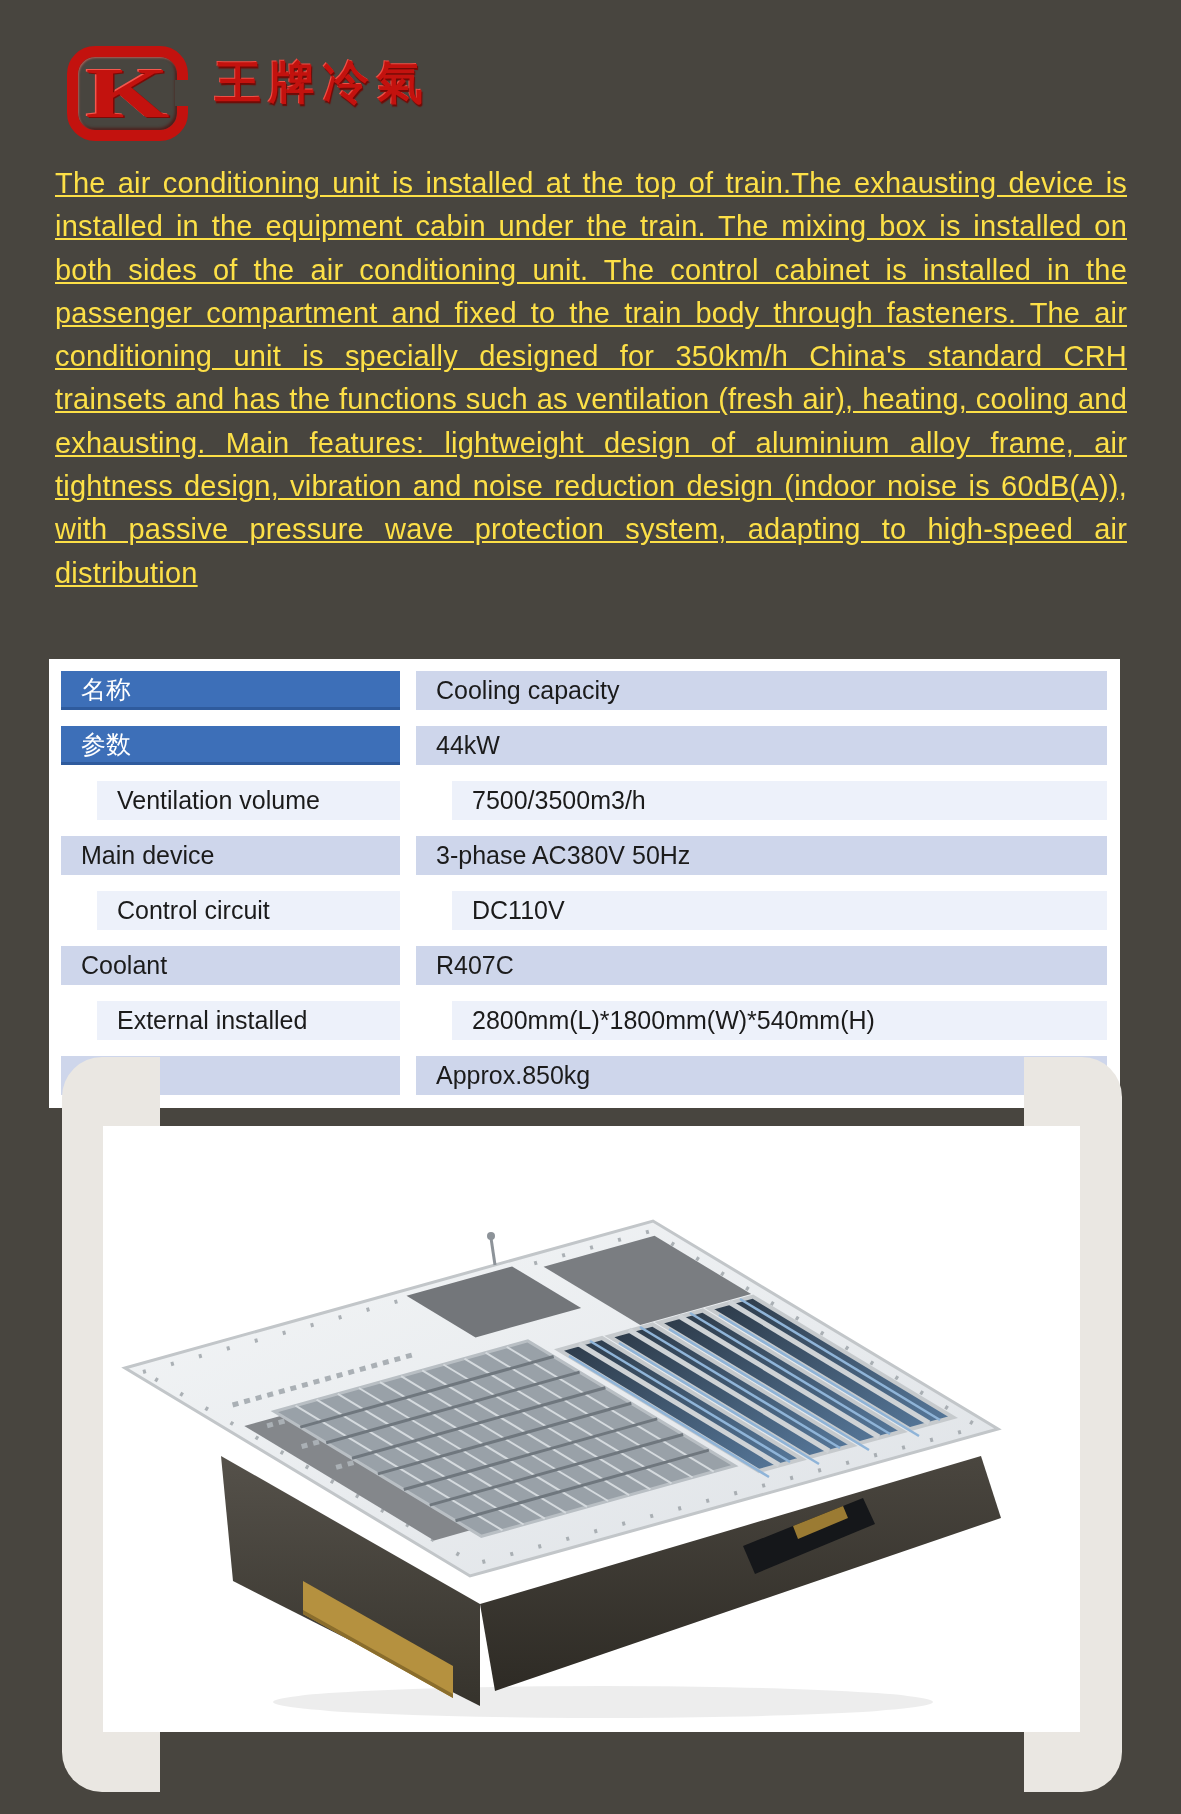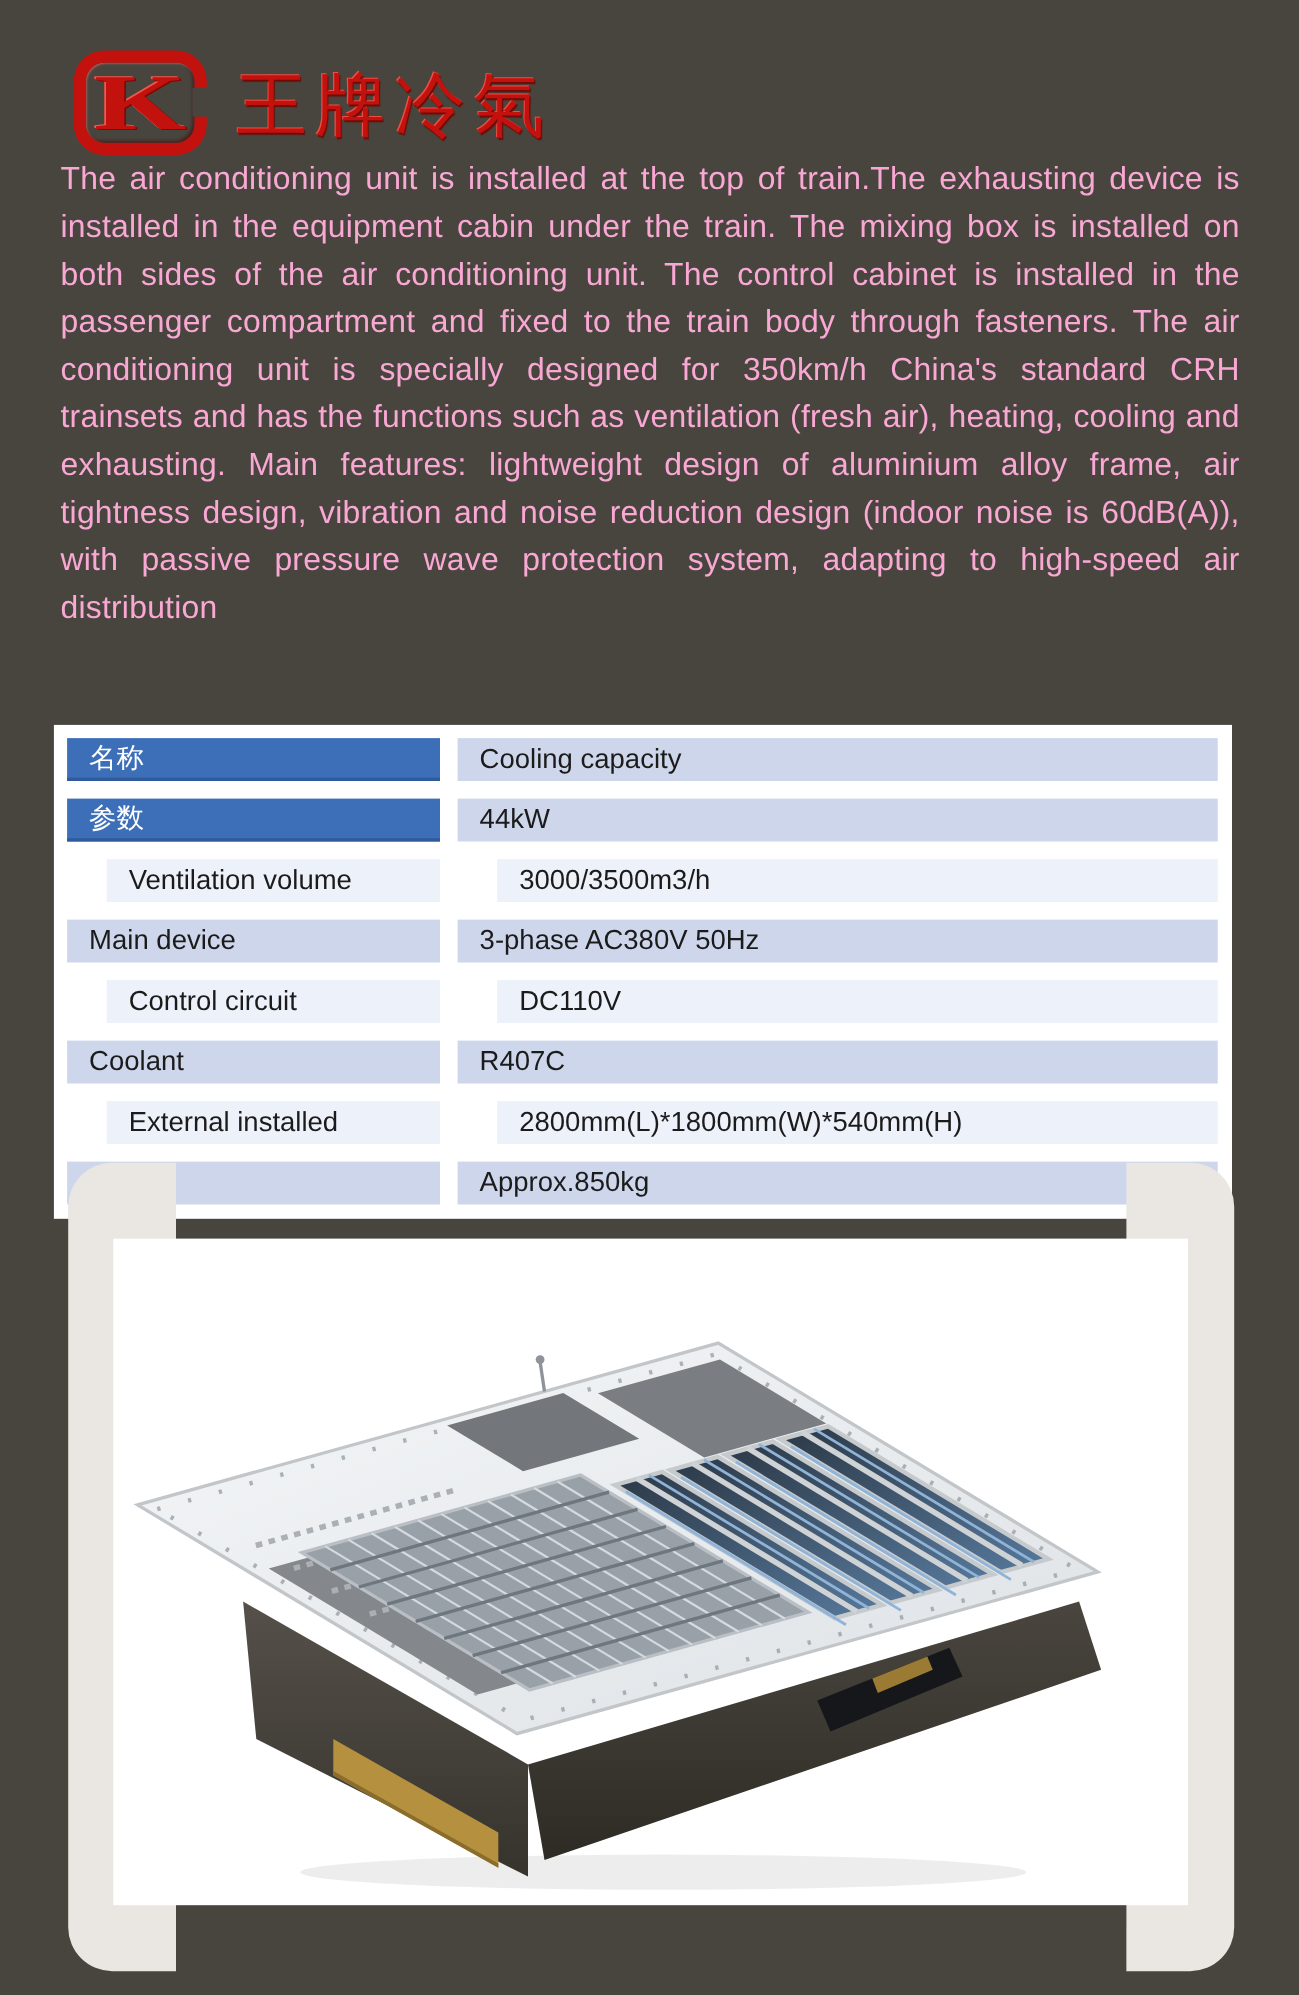--- a/index.html
+++ b/index.html
@@ -20,29 +20,30 @@
     position:absolute;right:-3px;top:34px;width:16px;height:26px;background:#48453f;
   }
   .emblem .k{
     position:absolute;left:0;right:0;top:8px;text-align:center;
     font-family:"Liberation Serif", serif;font-weight:700;font-size:72px;line-height:78px;
     color:#c3120e;transform:scaleX(1.5);
     text-shadow:1px 1px 0 #7c0a06, -1px -1px 0 #f4564d;
   }
   .brand{
     position:absolute;left:148px;top:8px;white-space:nowrap;
-    font-size:64px;font-weight:400;letter-spacing:8px;color:#c3120e;
+    font-size:46px;font-weight:700;letter-spacing:8px;color:#c3120e;
     text-shadow:1px 2px 1px #700a06, -1px -1px 0 #ef4e45;
   }
 
   
   .intro{
-    position:absolute;left:55px;top:142px;width:1072px;
-    color:#f9a8d4;font-size:29px;line-height:43.3px;text-align:justify;
+    position:absolute;left:55px;top:162px;width:1072px;
+    color:#fde047;font-size:29px;line-height:43.3px;text-align:justify;
     letter-spacing:.2px;
+    text-decoration:underline;
   }
 
   
   .table-card{
     position:absolute;left:49px;top:659px;width:1071px;box-sizing:border-box;
     background:#ffffff;padding:12px 13px 13px 12px;
   }
   .spec-grid{
     display:grid;grid-template-columns:339px 1fr;column-gap:20px;row-gap:5px;
     grid-auto-rows:39px;
@@ -85,21 +86,21 @@
 
   <div class="table-card">
     <div class="spec-grid">
       <div class="cell head">名称</div>
       <div class="cell odd">Cooling capacity</div>
 
       <div class="cell head">参数</div>
       <div class="cell odd">44kW</div>
 
       <div class="cell even">Ventilation volume</div>
-      <div class="cell even">3000/3500m3/h</div>
+      <div class="cell even">7500/3500m3/h</div>
 
       <div class="cell odd">Main device</div>
       <div class="cell odd">3-phase AC380V 50Hz</div>
 
       <div class="cell even">Control circuit</div>
       <div class="cell even">DC110V</div>
 
       <div class="cell odd">Coolant</div>
       <div class="cell odd">R407C</div>
 

